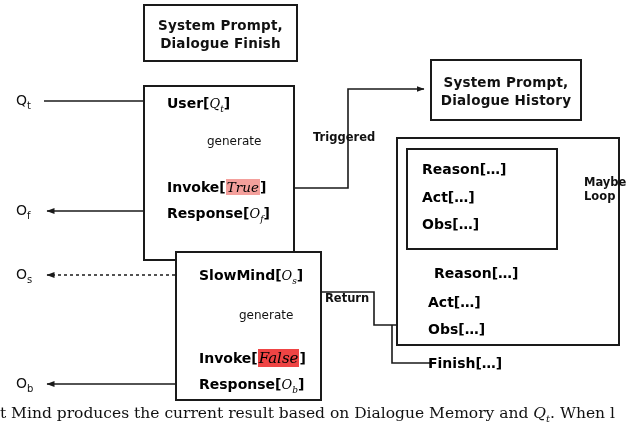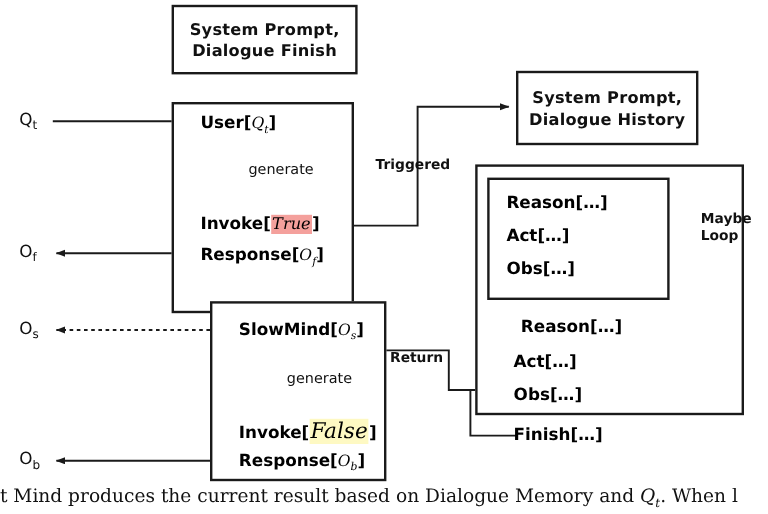--- a/index.html
+++ b/index.html
@@ -64,25 +64,25 @@
   }
   .hl-true {
     background: #f4a09c;
     font-family: "DejaVu Serif", serif;
     font-style: italic;
     font-weight: normal;
     font-size: 13.5px;
     padding: 0 1px;
   }
   .hl-false {
-    background: #fef9c3;
-    font-family: "DejaVu Serif", serif;
-    font-style: italic;
-    font-weight: normal;
-    font-size: 18px;
+    background: #ef4444;
+    font-family: "DejaVu Serif", serif;
+    font-style: italic;
+    font-weight: normal;
+    font-size: 15px;
     padding: 0 1px;
     text-align: center;
   }
   .edge-label {
     position: absolute;
     font-family: "DejaVu Sans", sans-serif;
     font-weight: bold;
     font-size: 11.5px;
     color: #111111;
     white-space: nowrap;

